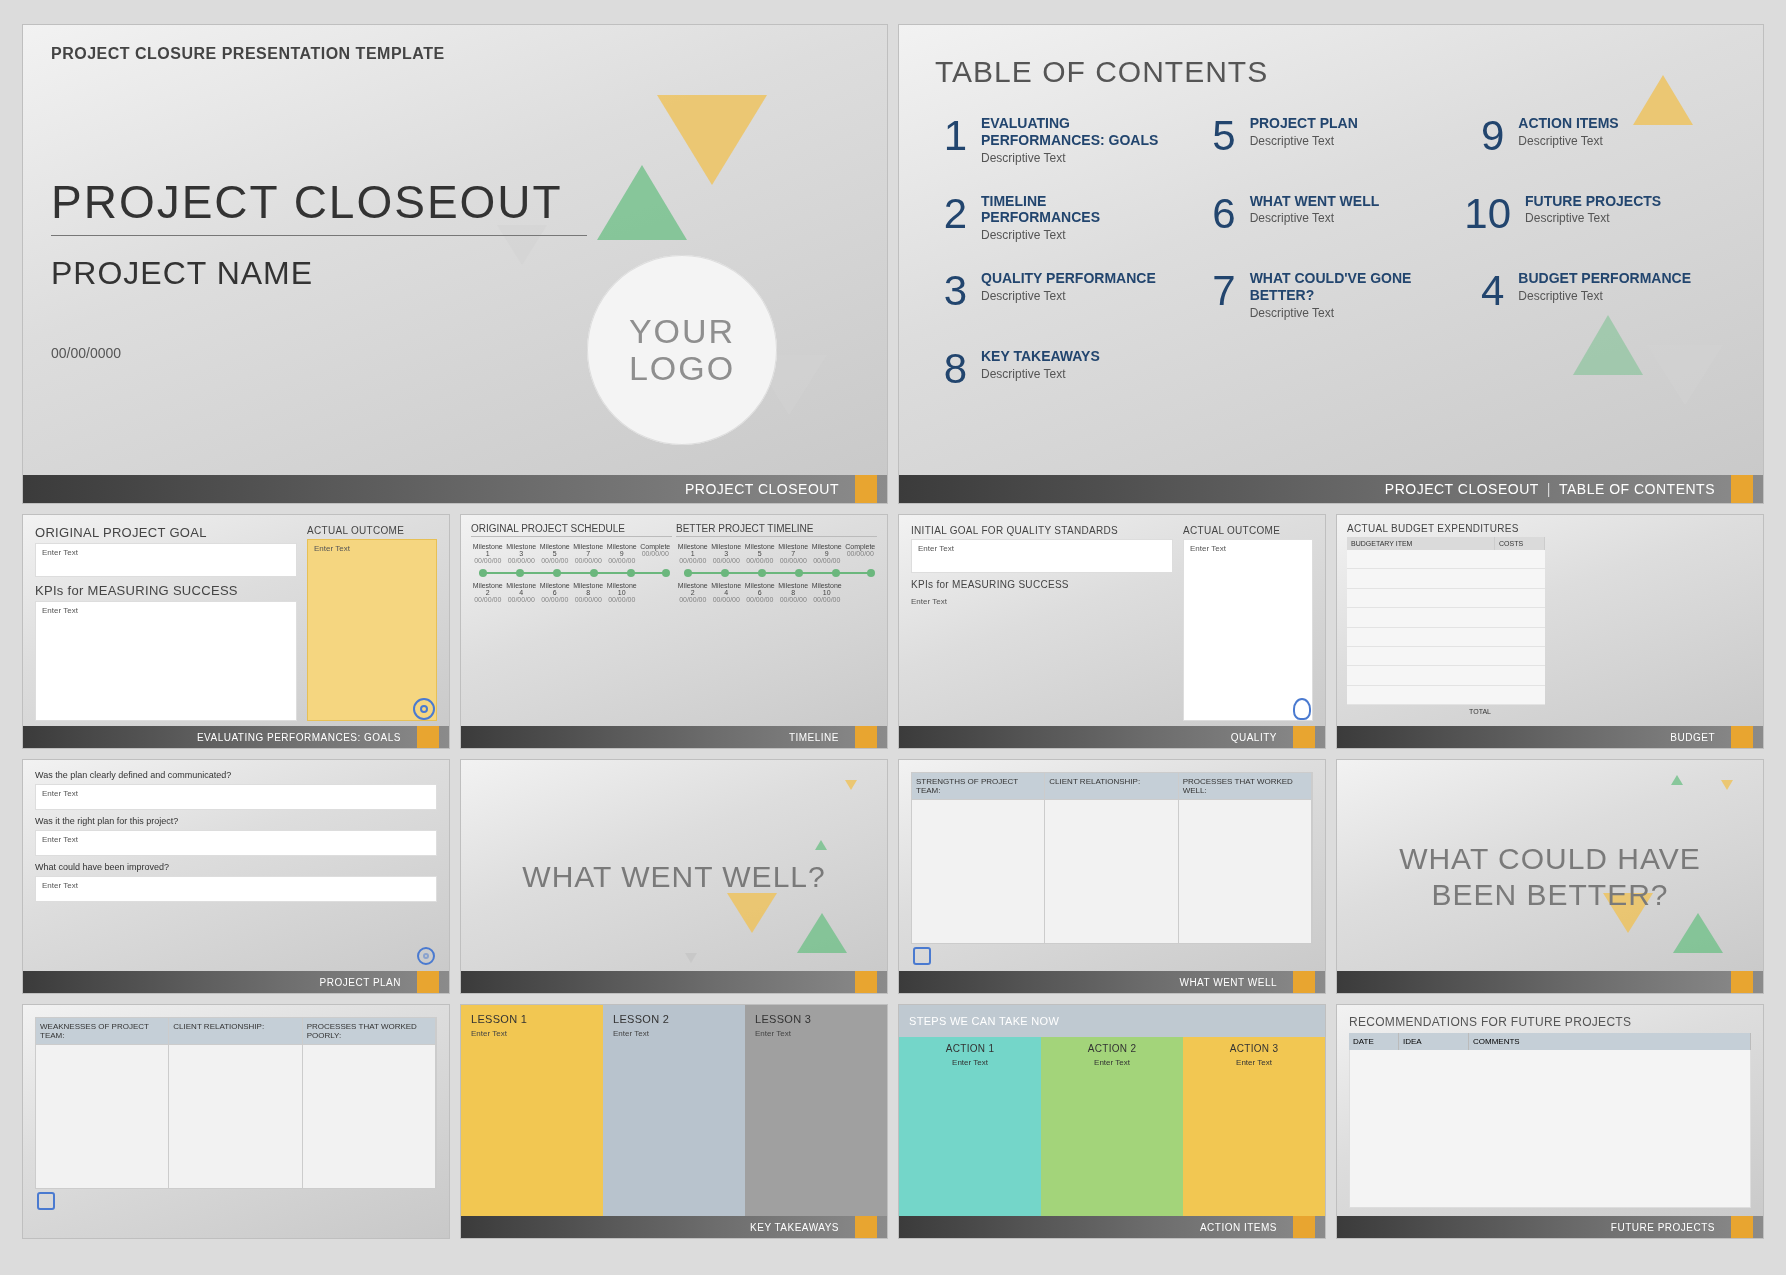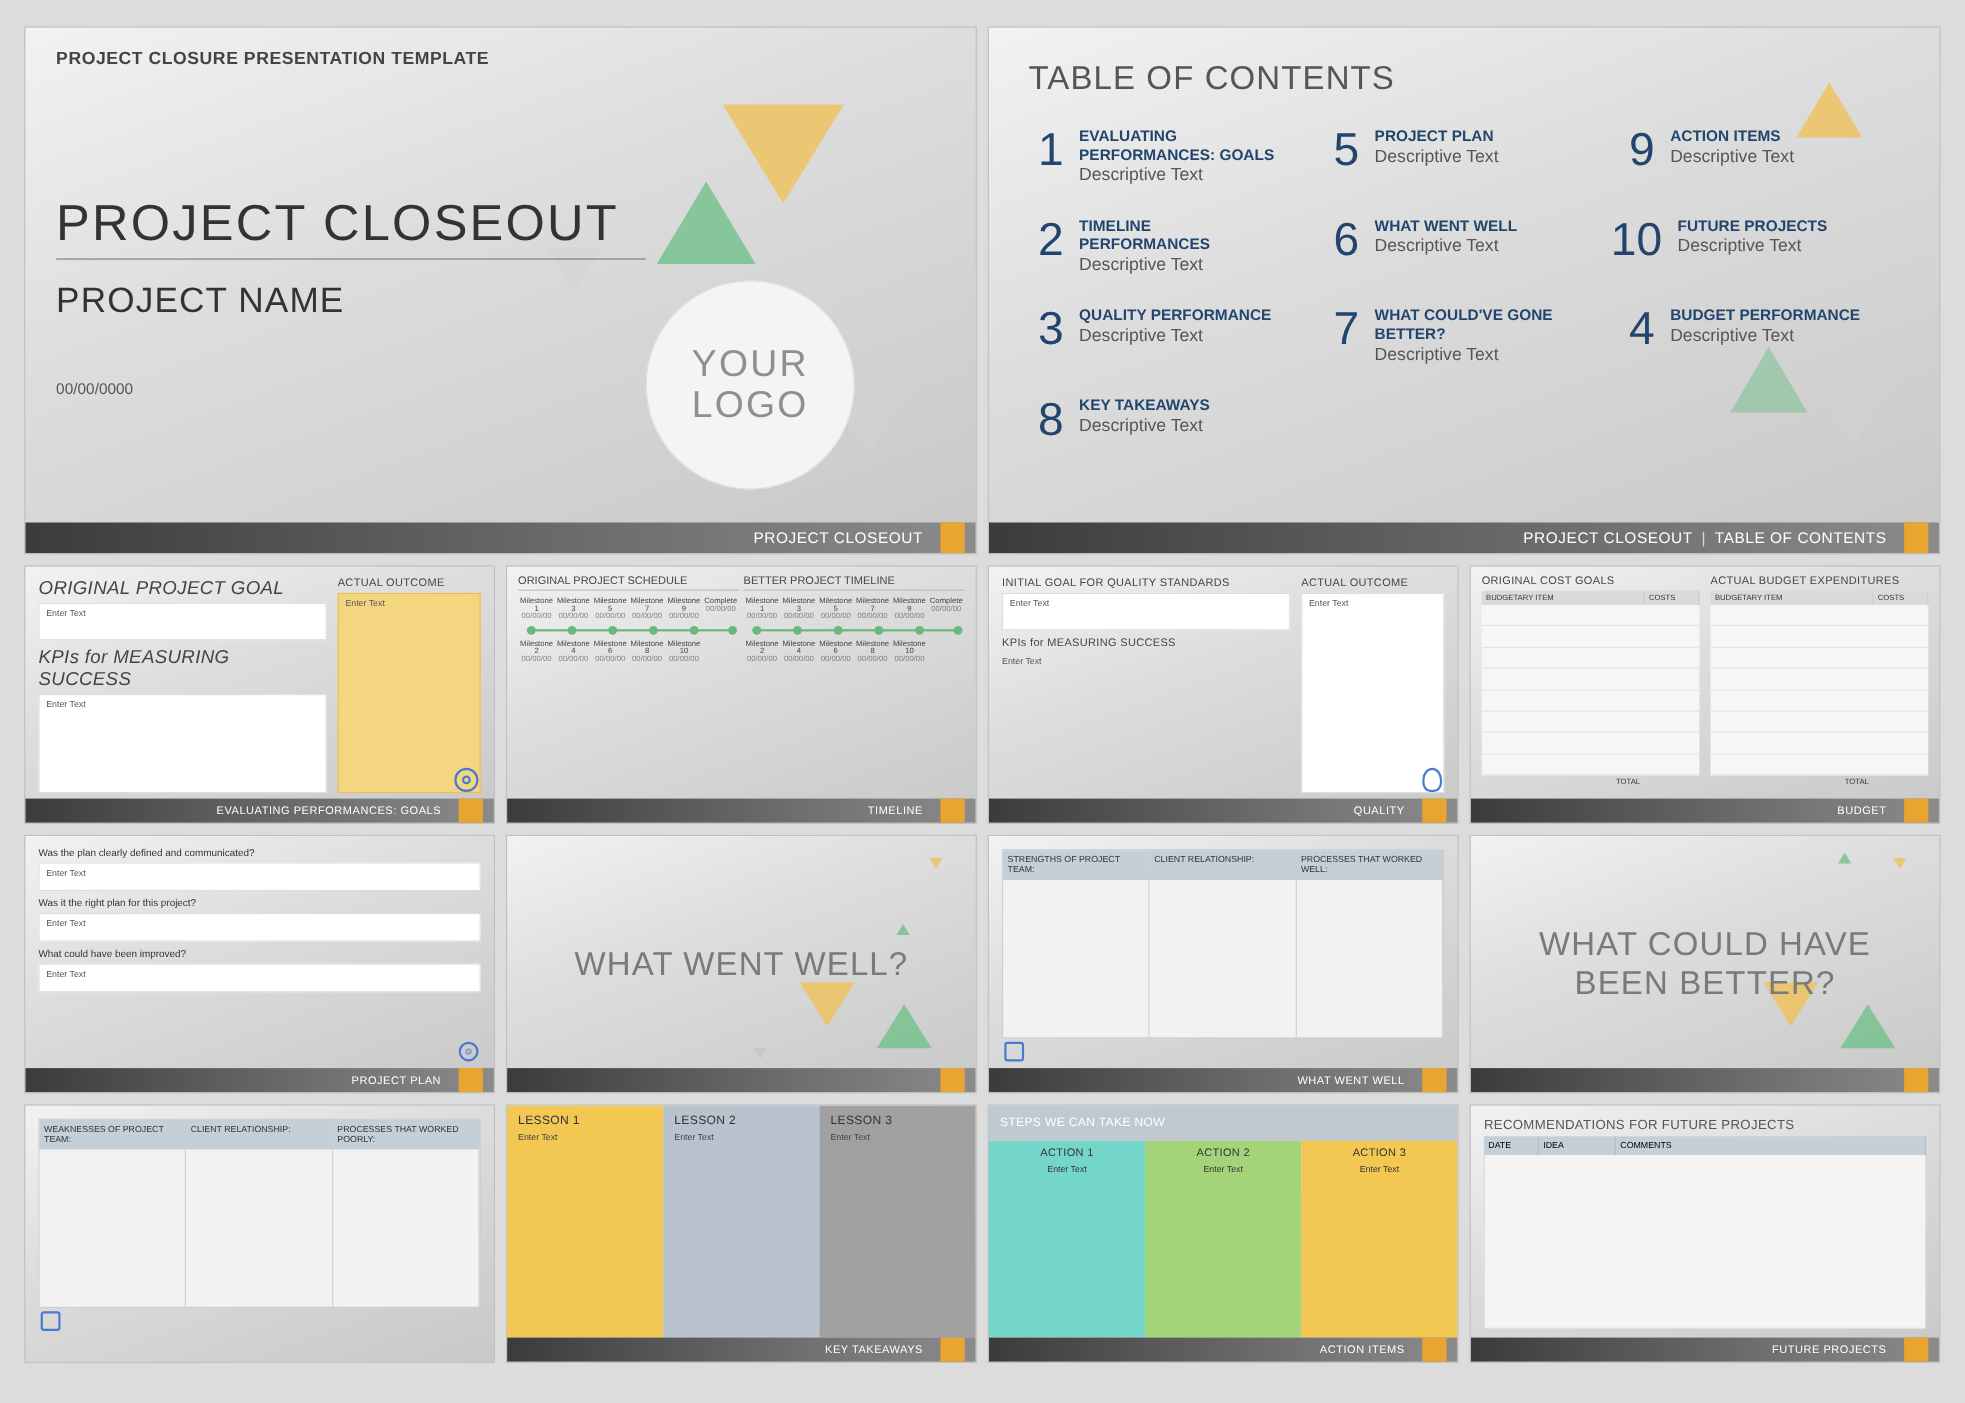--- a/index.html
+++ b/index.html
@@ -52,29 +52,29 @@
   .s1-title{position:absolute;top:150px;left:28px;right:300px;color:#333;font-weight:300;letter-spacing:2px;font-size:46px;border-bottom:1px solid #777;padding-bottom:6px;}
   .s1-sub{position:absolute;top:230px;left:28px;color:#333;font-weight:300;letter-spacing:1px;font-size:32px;}
   .s1-date{position:absolute;top:320px;left:28px;color:#555;font-size:14px;}
   .logo-c{position:absolute;right:110px;top:230px;width:190px;height:190px;border-radius:50%;background:#f4f4f4;display:flex;align-items:center;justify-content:center;text-align:center;color:#8f8f8f;font-size:34px;line-height:1.1;letter-spacing:2px;font-weight:300;box-shadow:0 0 0 1px #ddd inset;}
   
   .s2-title{position:absolute;top:30px;left:36px;color:#555;font-weight:300;letter-spacing:1px;font-size:30px;}
   .toc{position:absolute;top:90px;left:28px;right:60px;display:grid;grid-template-columns:repeat(3,1fr);column-gap:30px;row-gap:28px;}
   .toc-item{display:flex;gap:14px;align-items:flex-start;}
   .toc-n{font-size:42px;color:var(--navy);font-weight:300;line-height:1;min-width:40px;text-align:right;}
   .toc-t{color:var(--navy);font-size:14px;font-weight:700;line-height:1.2;}
-  .toc-d{color:#555;font-size:16px;margin-top:2px;}
+  .toc-d{color:#555;font-size:12px;margin-top:2px;}
   
   .panel-title{font-size:10px;letter-spacing:.3px;color:#444;margin-bottom:3px;}
   .whitebox{background:#fff;border:1px solid #ddd;padding:4px 6px;font-size:8px;color:#555;}
   .yellowbox{background:#f5d680;border:1px solid #e7c055;padding:4px 6px;font-size:8px;color:#555;}
   
   .s3{padding:10px 12px 30px 12px;display:grid;grid-template-columns:1fr 130px;gap:10px;height:100%;}
   .s3 .left{display:flex;flex-direction:column;gap:6px;}
-  .s3 .left .panel-title{font-size:17px;font-style:italic;}
+  .s3 .left .panel-title{font-size:13px;}
   .s3 .whitebox{height:34px;}
   .s3 .kpi{flex:1;}
   .s3 .right .yellowbox{height:182px;}
   .icon-target{position:absolute;right:14px;bottom:28px;width:22px;height:22px;border:2px solid #4a7ad0;border-radius:50%;}
   .icon-target::after{content:"";position:absolute;inset:5px;border:2px solid #4a7ad0;border-radius:50%;}
   
   .s4{padding:8px 10px 30px 10px;height:100%;display:flex;flex-direction:row;gap:4px;}
   .tl-sec{flex:1;display:flex;flex-direction:column;}
   .tl-title{font-size:10px;color:#444;border-bottom:1px solid #bbb;padding-bottom:2px;margin-bottom:4px;}
   .tl-row{display:grid;grid-template-columns:repeat(6,1fr);font-size:7px;color:#444;text-align:center;}
@@ -425,41 +425,20 @@
       <div class="icon-bulb"></div>
       <div class="footerbar">
           <span>QUALITY</span>
           <span class="tab"></span>
         </div>
     </div>
 
     <div class="slide">
       <div class="s6">
         <div class="btab">
-          <div class="panel-title">ORIGINAL COST GOALS</div>
-          <div class="hdr">
-              <span>BUDGETARY ITEM</span>
-              <span>COSTS</span>
-            </div>
-          <div class="rows">
-              <div class="r"></div>
-              <div class="r"></div>
-              <div class="r"></div>
-              <div class="r"></div>
-              <div class="r"></div>
-              <div class="r"></div>
-              <div class="r"></div>
-              <div class="r"></div>
-            </div>
-          <div class="total">
-              <span>TOTAL</span>
-              <span></span>
-            </div>
-        </div>
-        <div class="btab">
           <div class="panel-title">ACTUAL BUDGET EXPENDITURES</div>
           <div class="hdr">
               <span>BUDGETARY ITEM</span>
               <span>COSTS</span>
             </div>
           <div class="rows">
               <div class="r"></div>
               <div class="r"></div>
               <div class="r"></div>
               <div class="r"></div>

